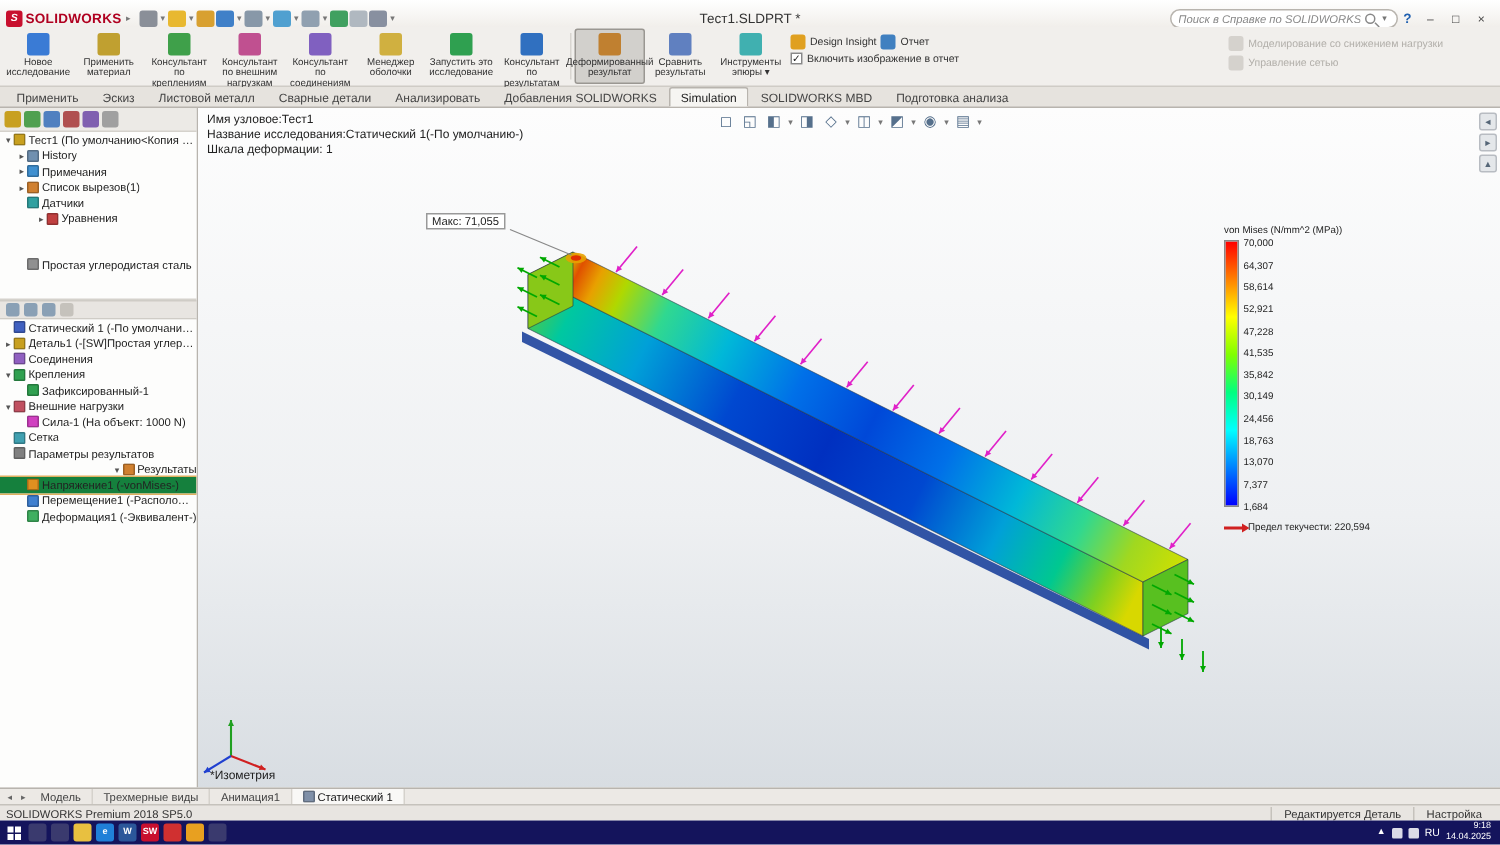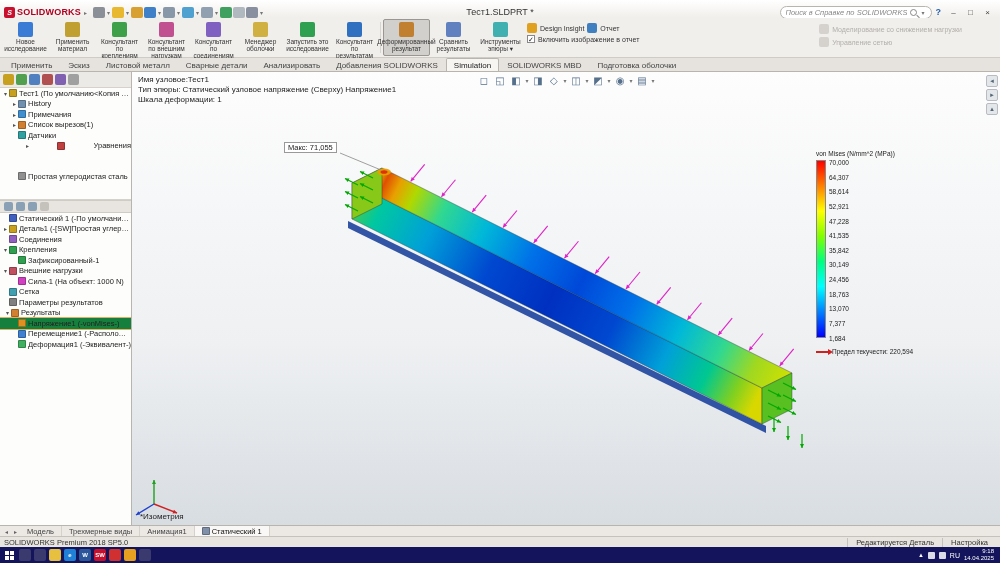--- a/index.html
+++ b/index.html
@@ -226,21 +226,21 @@
 
   <div class="cmdtabs" id="cmd-tabs">
       <span class="ctab">Применить</span>
       <span class="ctab">Эскиз</span>
       <span class="ctab">Листовой металл</span>
       <span class="ctab">Сварные детали</span>
       <span class="ctab">Анализировать</span>
       <span class="ctab">Добавления SOLIDWORKS</span>
       <span class="ctab active">Simulation</span>
       <span class="ctab">SOLIDWORKS MBD</span>
-      <span class="ctab">Подготовка оболочки</span>
+      <span class="ctab">Подготовка анализа</span>
     </div>
 
   <div class="main">
 
     <div class="leftpanel">
       <div class="lp-toolbar" id="lp-toolbar">
           <span class="lpicon" style="background: rgb(200, 160, 32);"></span>
           <span class="lpicon" style="background: rgb(80, 160, 80);"></span>
           <span class="lpicon" style="background: rgb(80, 128, 192);"></span>
           <span class="lpicon" style="background: rgb(176, 80, 80);"></span>
@@ -266,21 +266,21 @@
           <div class="trow" style="padding-left: 11px;">
             <span class="tarrow">▸</span>
             <span class="ticon" style="background: rgb(208, 128, 48);"></span>
             <span class="tlabel">Список вырезов(1)</span>
           </div>
           <div class="trow" style="padding-left: 11px;">
             <span class="tarrow"></span>
             <span class="ticon" style="background: rgb(48, 160, 160);"></span>
             <span class="tlabel">Датчики</span>
           </div>
-          <div class="trow" style="padding-left: 24px; justify-content: space-between;">
+          <div class="trow" style="padding-left: 24px;">
             <span class="tarrow">▸</span>
             <span class="ticon" style="background: rgb(192, 64, 64);"></span>
             <span class="tlabel">Уравнения</span>
           </div>
           <div class="trow" style="padding-left: 11px; margin-top: 20px;">
             <span class="tarrow"></span>
             <span class="ticon" style="background: rgb(144, 144, 144);"></span>
             <span class="tlabel">Простая углеродистая сталь</span>
           </div>
         </div>
@@ -329,21 +329,21 @@
           <div class="trow" style="padding-left: 2px;">
             <span class="tarrow"></span>
             <span class="ticon" style="background: rgb(64, 160, 176);"></span>
             <span class="tlabel">Сетка</span>
           </div>
           <div class="trow" style="padding-left: 2px;">
             <span class="tarrow"></span>
             <span class="ticon" style="background: rgb(128, 128, 128);"></span>
             <span class="tlabel">Параметры результатов</span>
           </div>
-          <div class="trow" style="padding-left: 4px;">
+          <div class="trow" style="padding-left: 14px; justify-content: flex-end;">
             <span class="tarrow">▾</span>
             <span class="ticon" style="background: rgb(208, 128, 48);"></span>
             <span class="tlabel">Результаты</span>
           </div>
           <div class="trow sel" style="padding-left: 11px;">
             <span class="tarrow"></span>
             <span class="ticon" style="background: rgb(224, 144, 32);"></span>
             <span class="tlabel">Напряжение1 (-vonMises-)</span>
           </div>
           <div class="trow" style="padding-left: 11px;">
@@ -355,21 +355,21 @@
             <span class="tarrow"></span>
             <span class="ticon" style="background: rgb(64, 176, 96);"></span>
             <span class="tlabel">Деформация1 (-Эквивалент-)</span>
           </div>
         </div>
     </div>
 
     <div class="viewport">
       <div class="vp-header">
         <div>Имя узловое:Тест1</div>
-        <div>Тип эпюры: Статический узловое напряжение (Сверху) Напряжение1</div>
+        <div>Название исследования:Статический 1(-По умолчанию-)</div>
         <div>Шкала деформации: 1</div>
       </div>
 
       <div class="vp-toolbar" id="vp-toolbar">
           <span class="vicon">◻</span>
           <span class="vicon">◱</span>
           <span class="vicon">◧</span>
           <span class="vcaret">▾</span>
           <span class="vicon">◨</span>
           <span class="vicon">◇</span>

